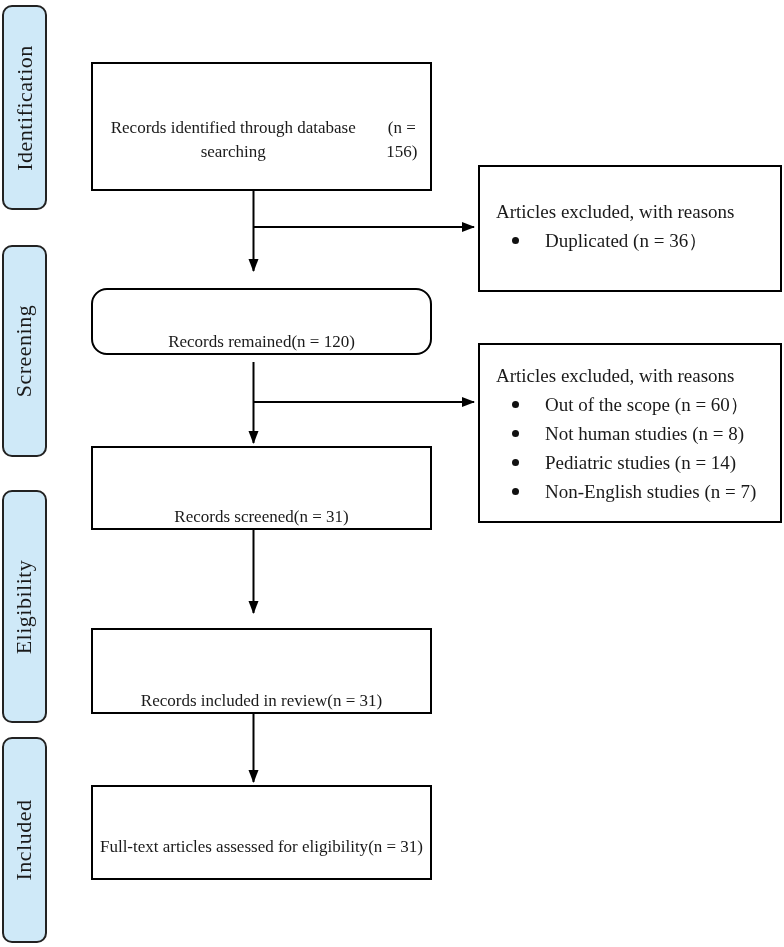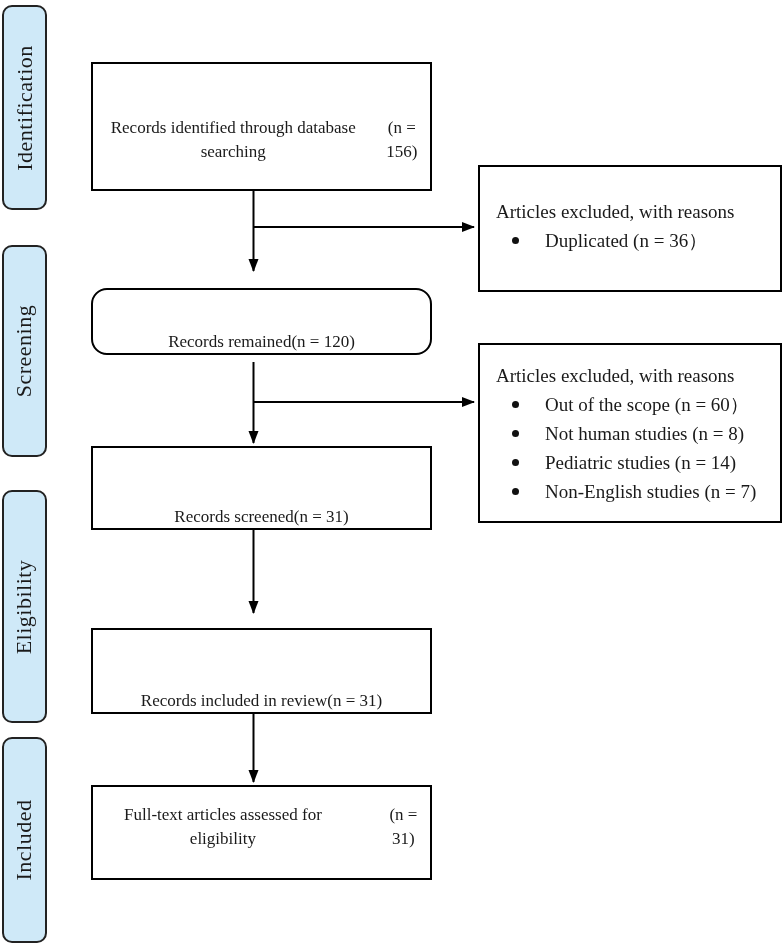--- a/index.html
+++ b/index.html
@@ -126,21 +126,21 @@
     <div class="count">(n = 120)</div>
   </div>
   <div class="fbox" style="top:446px;height:84px;">
     <div class="title">Records screened</div>
     <div class="count">(n = 31)</div>
   </div>
   <div class="fbox" style="top:628px;height:86px;">
     <div class="title">Records included in review</div>
     <div class="count">(n = 31)</div>
   </div>
-  <div class="fbox" style="top:785px;height:95px;padding-bottom:28px;gap:24px;">
+  <div class="fbox" style="top:785px;height:95px;padding-bottom:20px;">
     <div class="title">Full-text articles assessed for eligibility</div>
     <div class="count">(n = 31)</div>
   </div>
 
   <div class="ebox" style="top:165px;height:127px;padding-top:34px;">
     <div class="etitle">Articles excluded, with reasons</div>
     <ul>
       <li>
         <span class="dot"></span>
         <span>Duplicated (n = 36）</span>

